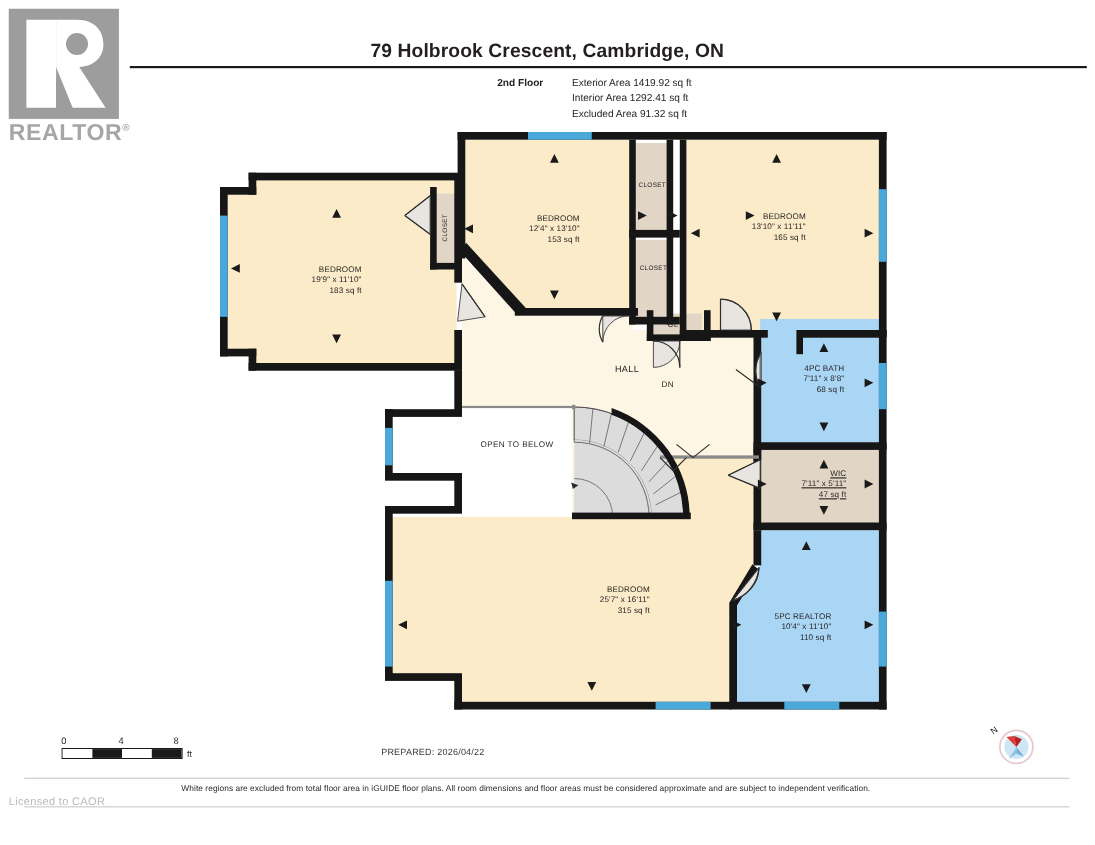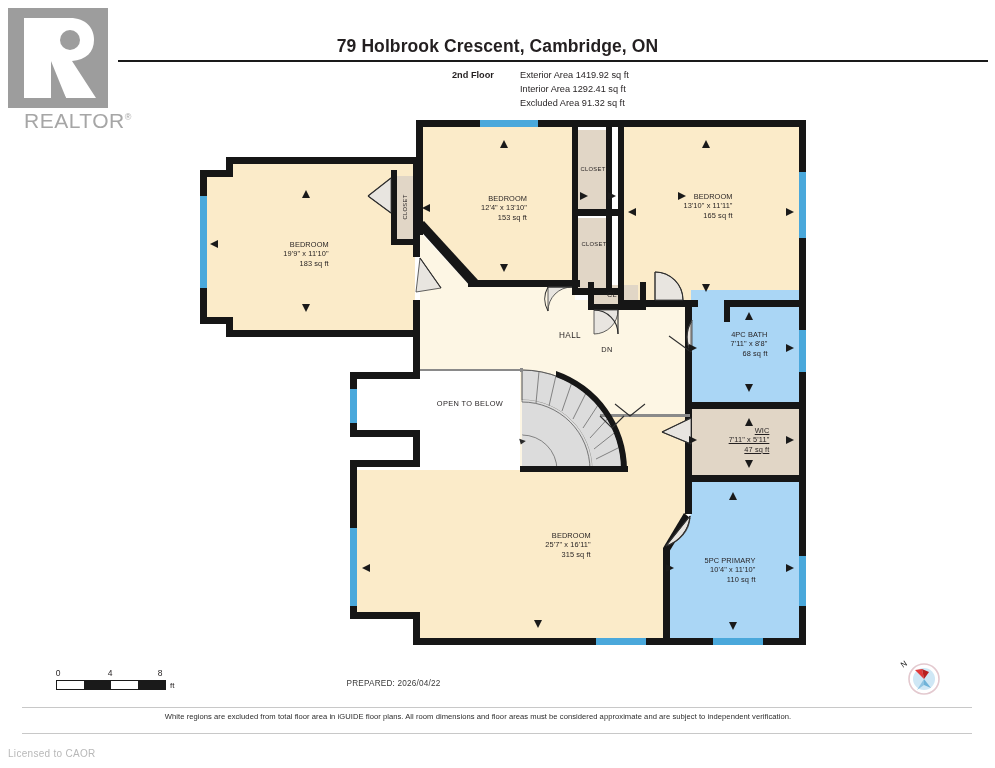--- a/index.html
+++ b/index.html
@@ -3,21 +3,21 @@
 <meta charset="utf-8">
 <style>
   html,body{margin:0;padding:0;background:#ffffff;}
   body{width:995px;height:768px;position:relative;overflow:hidden;
        font-family:"Liberation Sans","DejaVu Sans",sans-serif;color:#231f20;}
 
   
   #realtor-logo{position:absolute;left:8px;top:8px;width:112px;height:125px;}
   #realtor-mark{position:absolute;left:0;top:0;width:100px;height:100px;background:#9d9d9d;}
   #realtor-word{position:absolute;left:0;top:101px;font-size:21px;letter-spacing:.5px;
-                color:#a6a6a6;font-weight:400;font-family:"Liberation Sans",sans-serif;margin-left:16px;}
+                color:#a6a6a6;font-weight:700;font-family:"Liberation Sans",sans-serif;}
   #realtor-reg{font-size:9px;vertical-align:super;}
 
   #title-rule{position:absolute;left:118px;top:60px;width:870px;height:2px;background:#1a1a1a;}
   #page-title{position:absolute;left:0;top:36px;width:995px;text-align:center;
               font-size:17.5px;font-weight:bold;letter-spacing:.1px;}
 
   #area-block{position:absolute;left:452px;top:68px;font-size:9.2px;line-height:14.2px;}
   #area-block .floor-label{position:absolute;left:0;top:0;font-weight:bold;white-space:nowrap;}
   #area-block .area-lines{position:absolute;left:56px;top:0;white-space:nowrap;margin-left:12px;}
 
@@ -47,21 +47,21 @@
   #prepared{position:absolute;left:0;top:679px;width:787px;text-align:center;font-size:8.2px;
             color:#3a3a3a;letter-spacing:.2px;}
 
   #compass{position:absolute;left:898px;top:658px;width:44px;height:38px;}
 
   #disclaimer-rule-top{position:absolute;left:22px;top:707px;width:950px;height:1px;background:#c8c8c8;}
   #disclaimer-rule-bot{position:absolute;left:22px;top:733px;width:950px;height:1px;background:#c8c8c8;}
   #disclaimer{position:absolute;left:0;top:712px;width:956px;text-align:center;
               font-size:7.6px;color:#2b2b2b;letter-spacing:.05px;}
 
-  #licensed{position:absolute;left:8px;top:748px;font-size:10px;color:#b8b8b8;letter-spacing:.3px;}
+  #licensed{position:absolute;left:8px;top:724px;font-size:10px;color:#b8b8b8;letter-spacing:.3px;}
 </style>
 </head>
 <body>
 
 <div id="realtor-logo">
   <div id="realtor-mark">
     <svg width="100" height="100" viewBox="0 0 100 100">
       <rect x="0" y="0" width="100" height="100" fill="#9d9d9d"></rect>
       <path d="M16 10 H43 V90 H16 Z" fill="#ffffff"></path>
       <path d="M43 10 H62 C78 10 86 20 86 32 C86 44 78 52 64 53 L88 90 H58 L43 62 Z" fill="#ffffff"></path>
@@ -356,21 +356,21 @@
   <span class="sq">68 sq ft</span>
 </div>
 
 <div class="room-label" style="left:749px;top:426px;text-decoration:underline;">
   <span class="nm">WIC</span>
   <span class="dim">7'11" x 5'11"</span>
   <span class="sq">47 sq ft</span>
 </div>
 
 <div class="room-label" style="left:730px;top:556px;">
-  <span class="nm">5PC PRIMARY</span>
+  <span class="nm">5PC REALTOR</span>
   <span class="dim">10'4" x 11'10"</span>
   <span class="sq">110 sq ft</span>
 </div>
 
 <div class="room-label" style="left:568px;top:531px;">
   <span class="nm">BEDROOM</span>
   <span class="dim">25'7" x 16'11"</span>
   <span class="sq">315 sq ft</span>
 </div>
 

